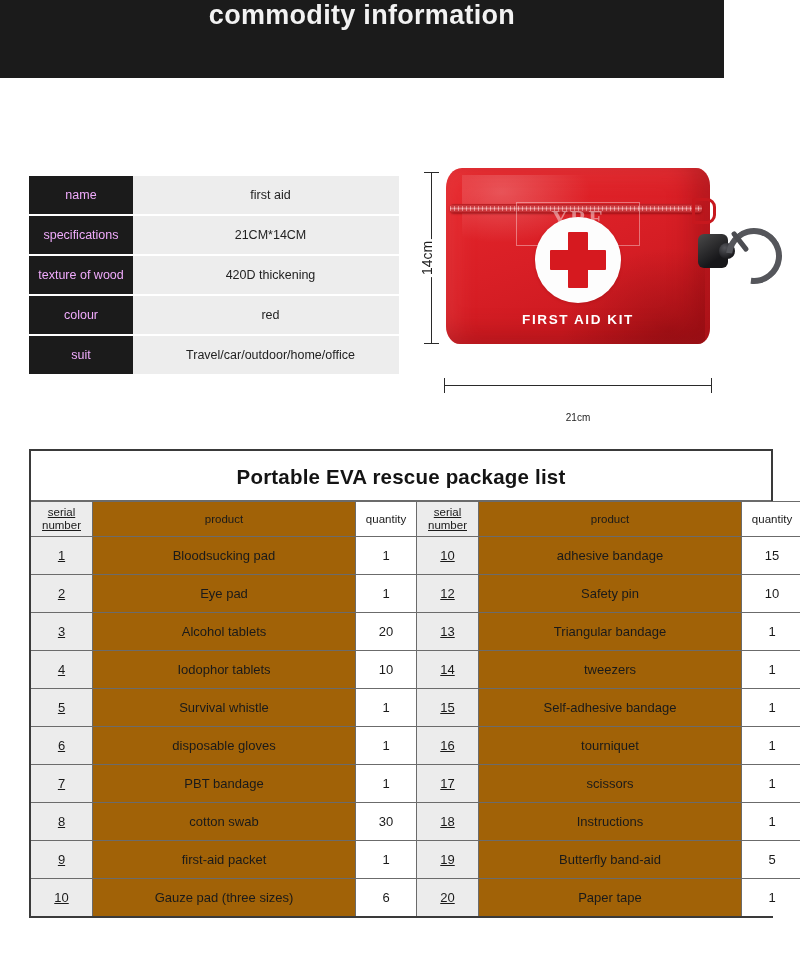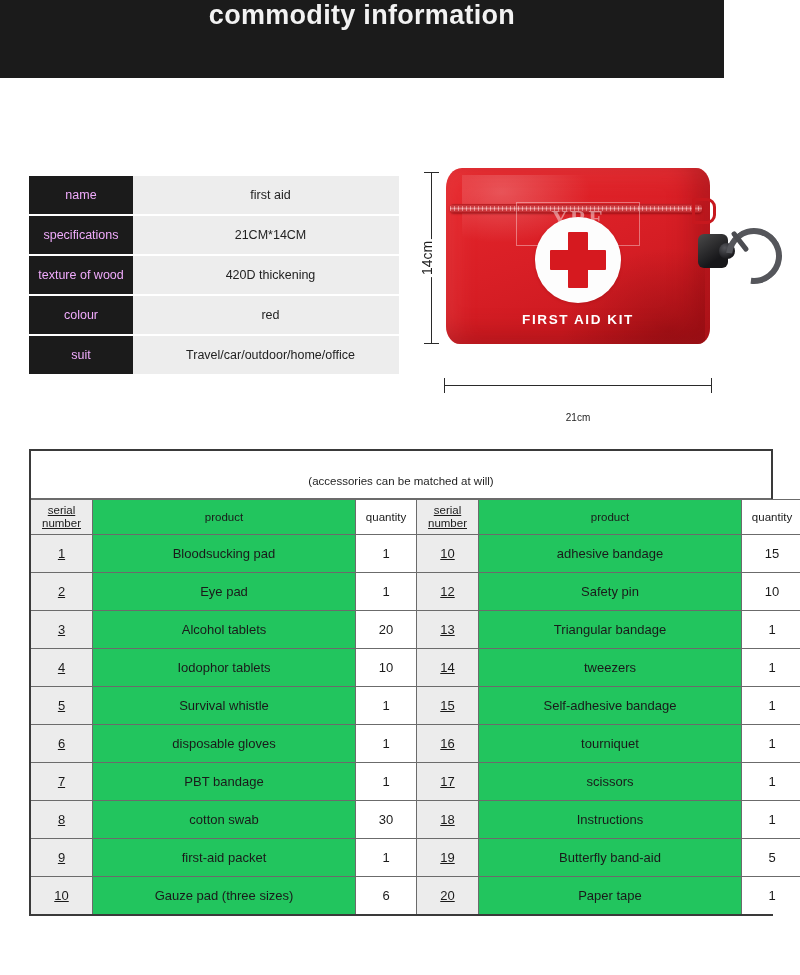--- a/index.html
+++ b/index.html
@@ -381,21 +381,21 @@
     text-align: center;
     height: 37px;
     padding: 0 2px;
   }
   table.items th {
     font-size: 11.5px;
     line-height: 1.12;
     height: 34px;
   }
   .col-sn   { width: 57px;  background: #ececec; text-decoration: underline; }
-  .col-prod { width: 258px; background: #22c55e; }
+  .col-prod { width: 258px; background: #a16207; }
   .col-qty  { width: 56px;  background: #ffffff; }
   th.col-sn { background: #ececec; }
   .qty-val { color: #e02018; }
   .items tr td:first-child { border-left: none; }
   .items tr td:last-child  { border-right: none; }
   .items tr th:first-child { border-left: none; }
   .items tr th:last-child  { border-right: none; }
   .items tr:last-child td { border-bottom: none; }
 </style>
 </head>
@@ -478,21 +478,21 @@
       <div class="cap-r"></div>
       <div class="label">21cm</div>
     </div>
 
   </div>
 </div>
 
 <div class="list-box">
 
   <div class="list-title-cell">
-    <div class="list-subtitle">(accessories can be matched at will)</div>
+    <div class="list-title">Portable EVA rescue package list</div>
   </div>
 
   <table class="items">
     <thead>
       <tr>
         <th class="col-sn">
           <span>serial</span><br>
           <span>number</span>
         </th>
         <th class="col-prod">product</th>

